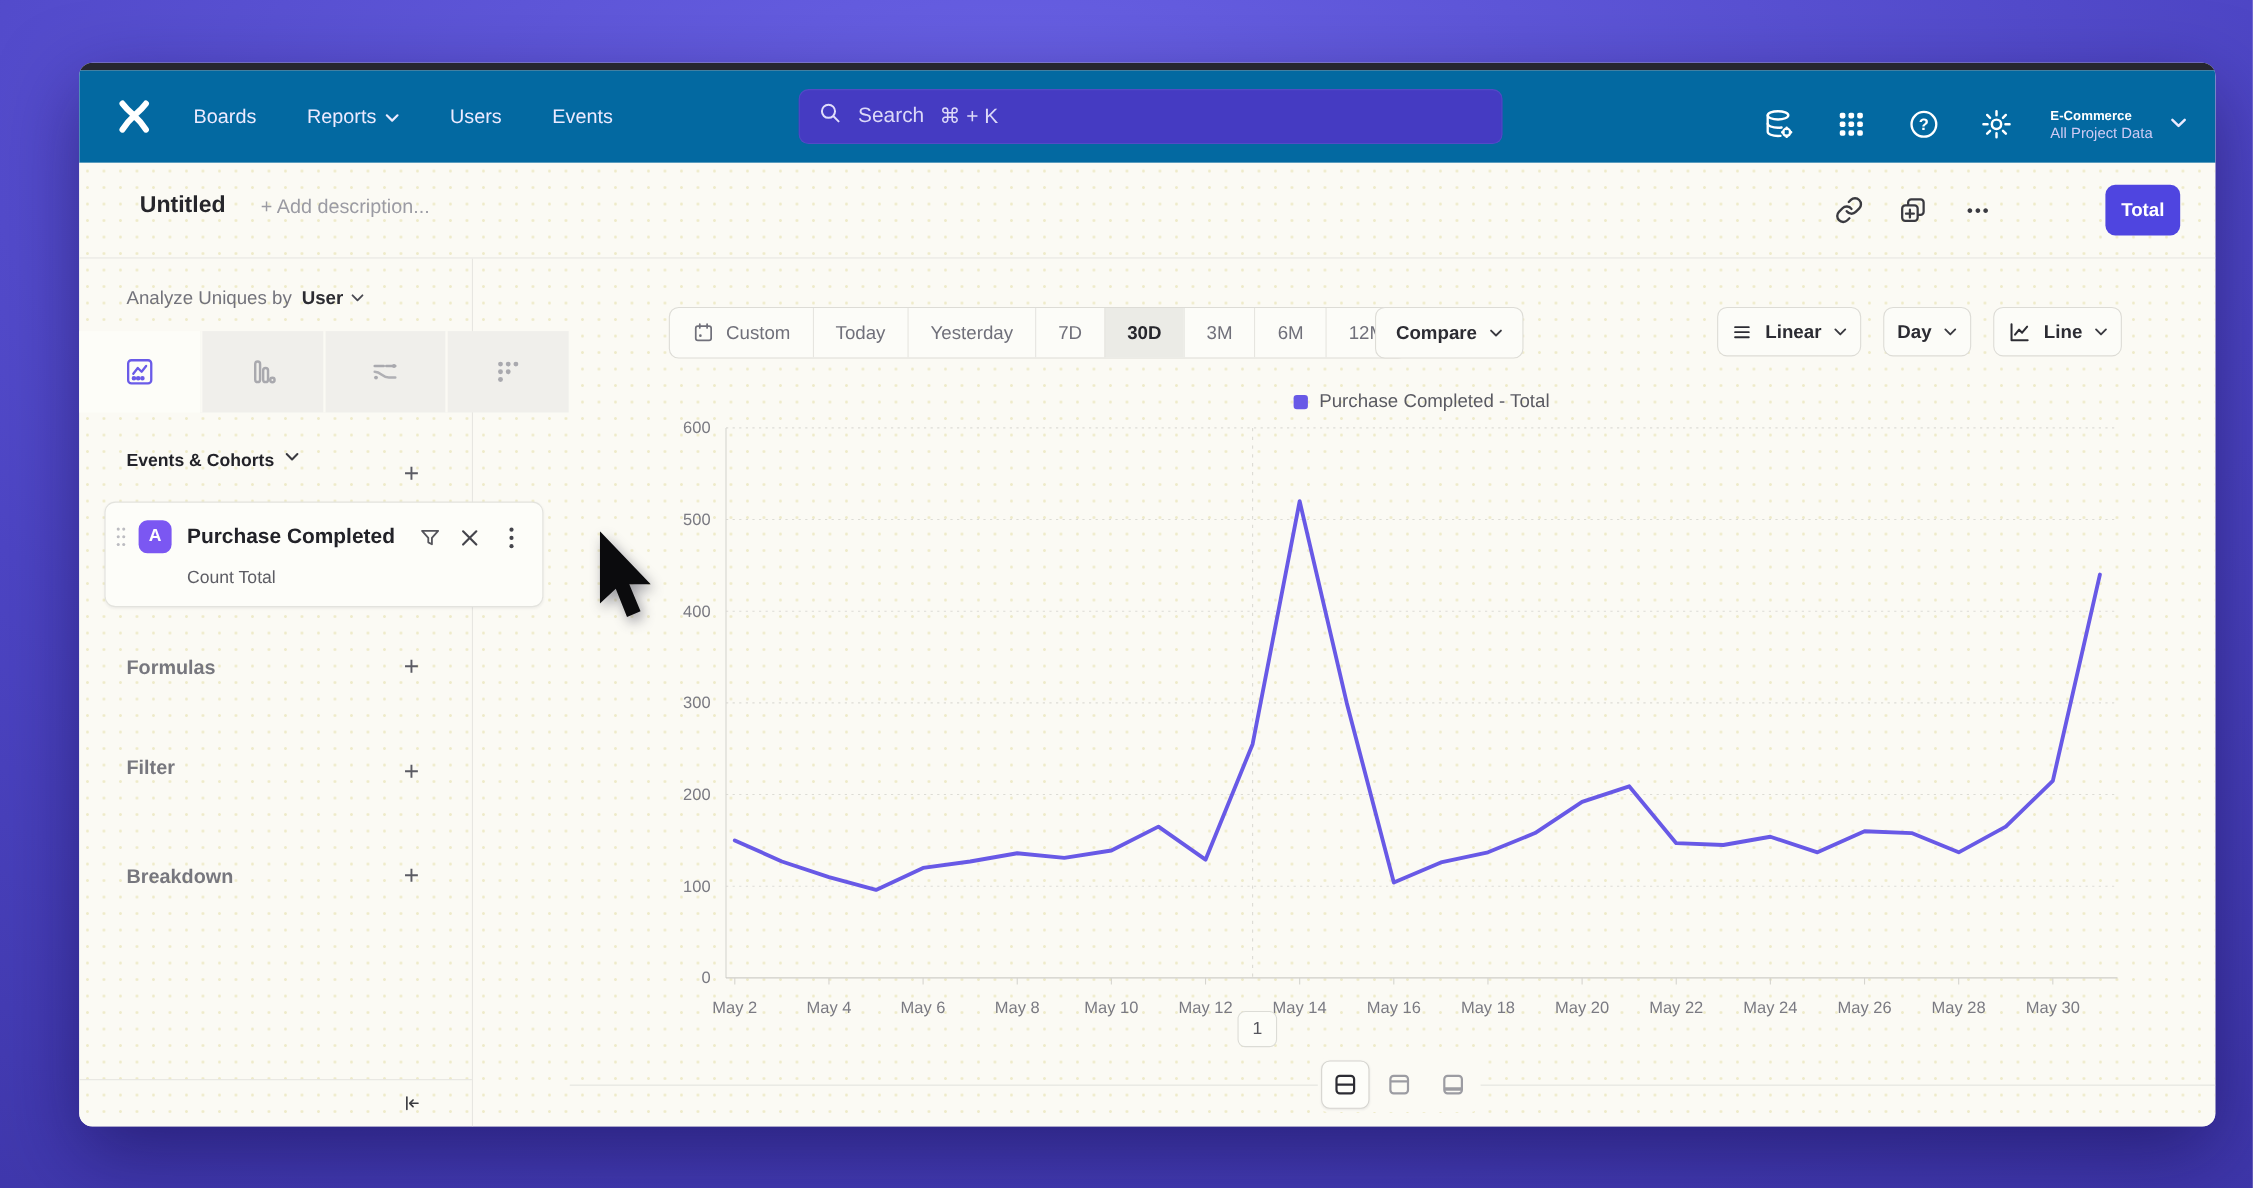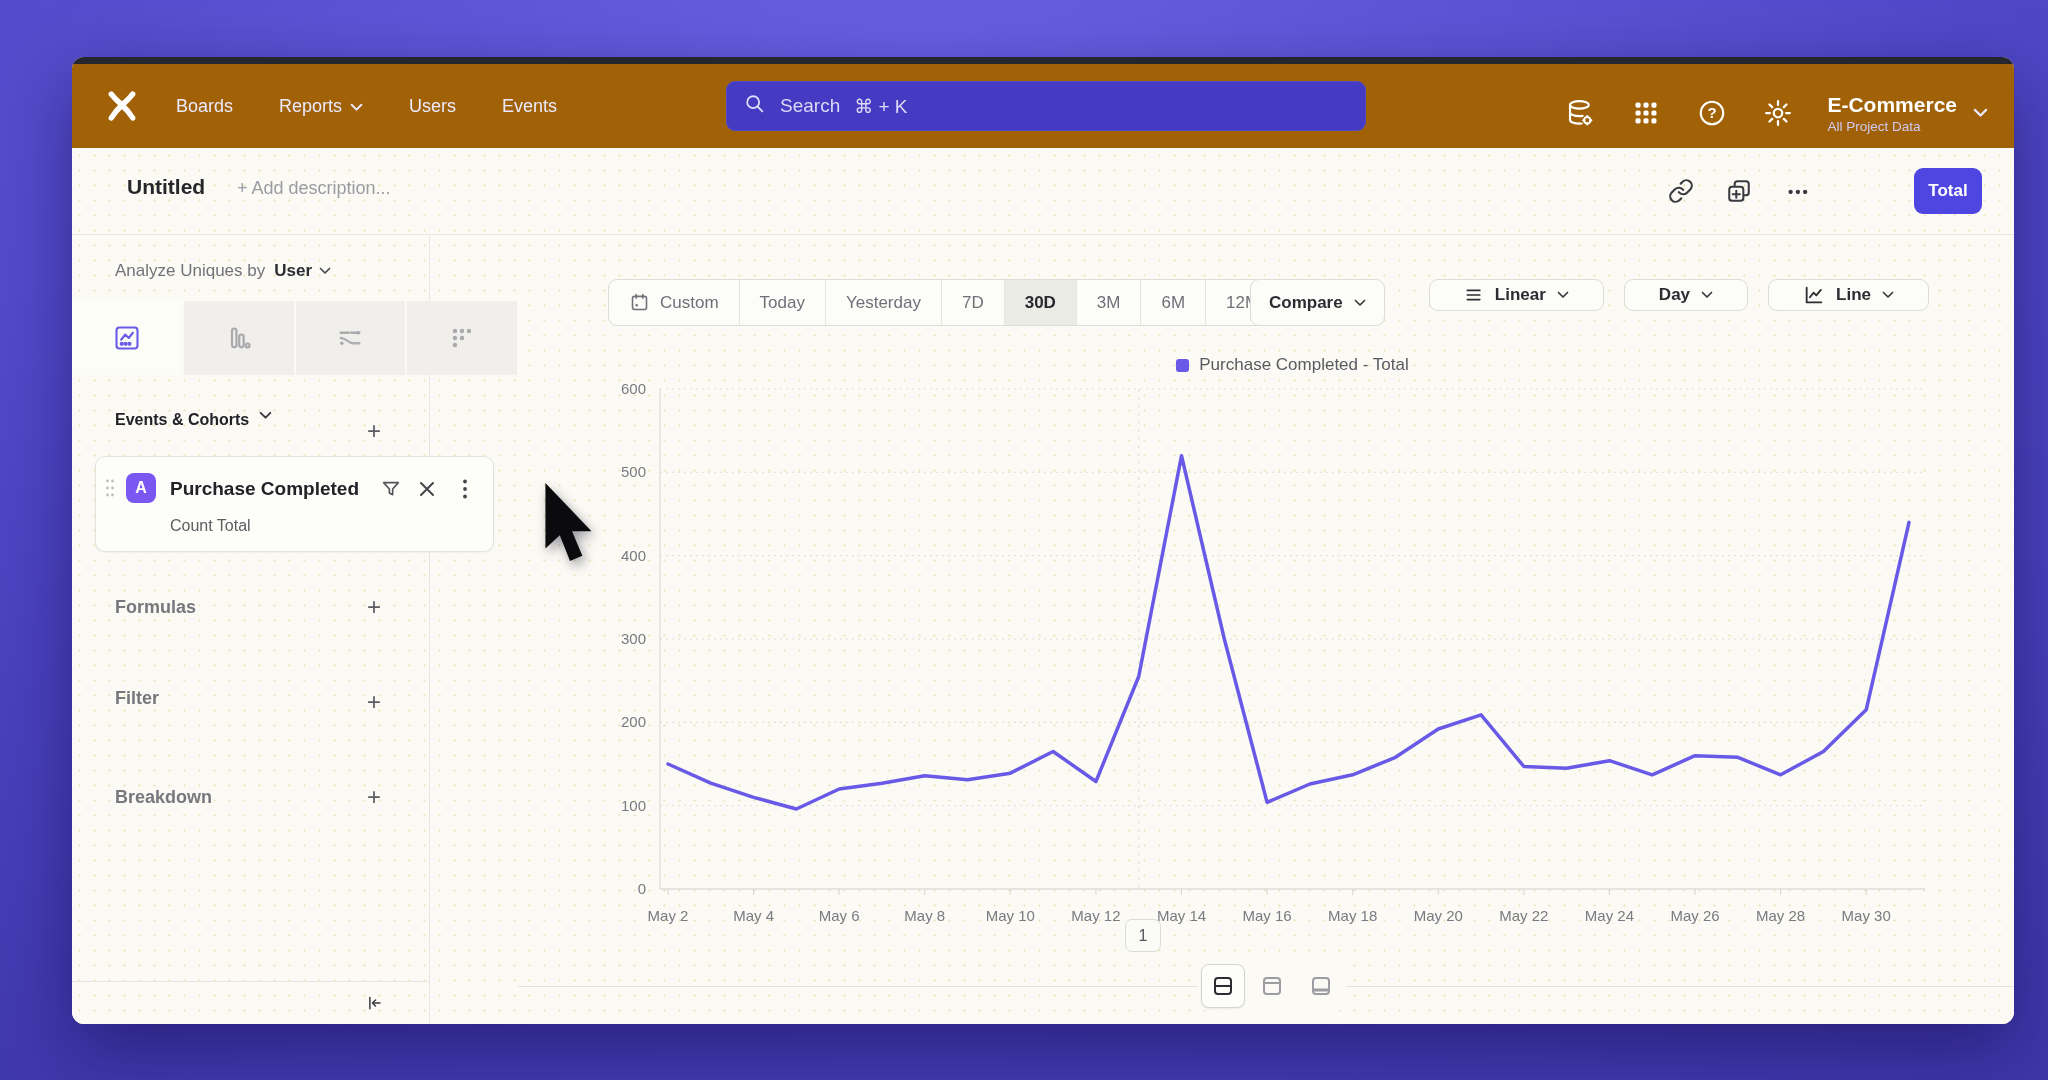--- a/index.html
+++ b/index.html
@@ -10,36 +10,36 @@
     position:relative;
   }
   .window{
     position:absolute;left:72px;top:57px;width:1942px;height:967px;
     border-radius:12px;background:#fbfaf4;overflow:hidden;
     box-shadow:0 24px 70px rgba(15,8,70,.5);
   }
   .window-top-edge{position:absolute;left:0;top:0;width:100%;height:7px;background:#26262f;}
   
   .nav{
-    position:absolute;left:0;top:7px;width:100%;height:84px;background:#a16207;
+    position:absolute;left:0;top:7px;width:100%;height:84px;background:#0369a1;
     display:flex;align-items:center;padding:0 30px;box-sizing:border-box;
   }
   .logo{width:40px;height:40px;margin-right:34px;flex:0 0 auto;display:flex;align-items:center;justify-content:center;}
   .nav-link{color:#eceaff;font-size:18px;font-weight:500;margin-right:46px;display:flex;align-items:center;gap:8px;cursor:default;}
   .chev{display:inline-block;}
   .searchbar{
     position:absolute;left:654px;top:17px;width:640px;height:50px;border-radius:9px;
     background:#453bc2;display:flex;align-items:center;padding:0 18px;box-sizing:border-box;gap:14px;
     box-shadow:inset 0 0 0 1px rgba(255,255,255,.08);
   }
   .searchbar span{color:#dcd9f8;font-size:19px;}
   .nav-right{position:absolute;right:26px;top:7px;height:84px;display:flex;align-items:center;gap:32px;}
   .nav-icon-btn{width:34px;height:34px;display:flex;align-items:center;justify-content:center;}
   .project{display:flex;align-items:center;gap:16px;color:#fff;}
-  .project .pname{font-size:21px;font-weight:700;line-height:1.25;}
+  .project .pname{font-size:12px;font-weight:700;line-height:1.25;}
   .project .pscope{font-size:13.5px;color:#cfcaf4;font-weight:500;}
   
   .app-body{
     position:absolute;left:0;top:91px;width:100%;height:876px;background:#fbfaf4;
     background-image:radial-gradient(rgba(205,195,90,.28) 1.2px, transparent 1.3px);
     background-size:15px 15px;
   }
   .titlebar{position:absolute;left:0;top:0;width:100%;height:86px;border-bottom:1px solid #e7e6e1;}
   .page-title{position:absolute;left:55px;top:27px;font-size:21px;font-weight:700;color:#26262b;}
   .add-desc{position:absolute;left:165px;top:30px;font-size:18px;color:#9b9ba3;}
@@ -81,21 +81,21 @@
     border:1px solid #dddcd6;border-radius:9px;background:#fcfcf8;overflow:hidden;
   }
   .seg-item{display:flex;align-items:center;gap:10px;padding:0 20px;font-size:17px;color:#70707a;border-left:1px solid #e6e5e0;}
   .seg-item:first-child{border-left:none;}
   .seg-item.selected{background:#ebebe6;color:#27272d;font-weight:700;}
   .btn{
     position:absolute;top:44px;height:45px;display:inline-flex;align-items:center;gap:11px;padding:0 18px;
     border:1px solid #dddcd6;border-radius:9px;background:#fcfcf8;font-size:17px;font-weight:700;color:#2c2c33;
   }
   .controls-row{position:absolute;right:85px;top:44px;display:flex;gap:20px;}
-  .controls-row .cbtn{height:32px;display:inline-flex;align-items:center;gap:11px;padding:0 34px;
+  .controls-row .cbtn{height:45px;display:inline-flex;align-items:center;gap:11px;padding:0 12px;
     border:1px solid #dddcd6;border-radius:9px;background:#fcfcf8;font-size:17px;font-weight:700;color:#2c2c33;box-sizing:border-box;}
   .legend{position:absolute;left:142px;top:120px;width:1265px;display:flex;align-items:center;justify-content:center;gap:10px;}
   .legend .sw{width:13px;height:13px;border-radius:3px;background:#6859e6;}
   .legend .lt{font-size:17px;color:#5a5a62;}
   .chart-wrap{position:absolute;left:82px;top:146px;width:1340px;height:560px;}
   .chart-wrap svg{font-family:"Liberation Sans",sans-serif;}
   .pagination{position:absolute;left:607px;top:684px;width:34px;height:31px;border:1px solid #dcdcd6;border-radius:7px;
     background:#fcfcf7;color:#55555c;font-size:16px;display:flex;align-items:center;justify-content:center;}
   .main-divider{position:absolute;left:0;top:751px;width:100%;height:1px;background:#e3e3de;}
   .layout-switch{position:absolute;left:680px;top:726px;display:flex;gap:5px;background:#fbfaf4;border-radius:10px;padding:3px;z-index:2;}

